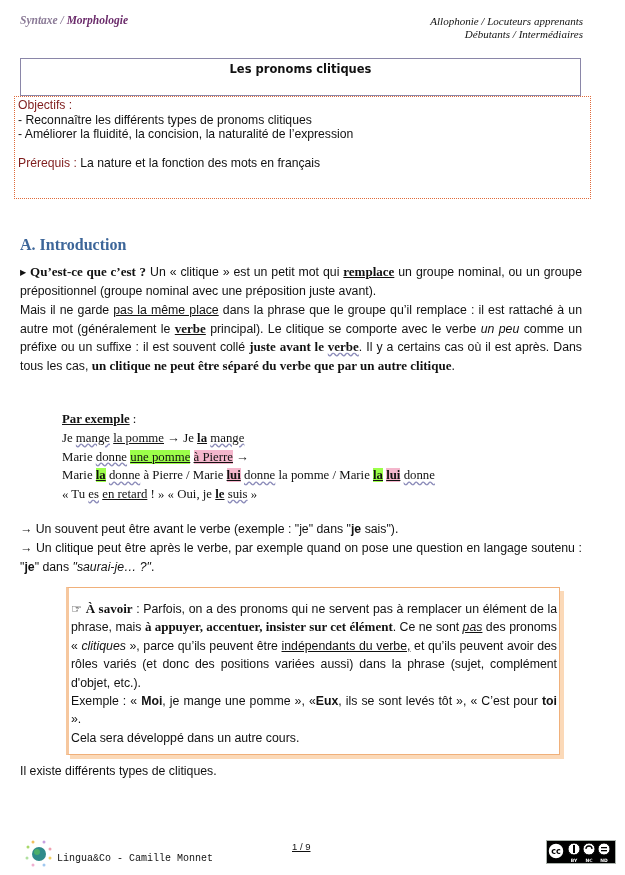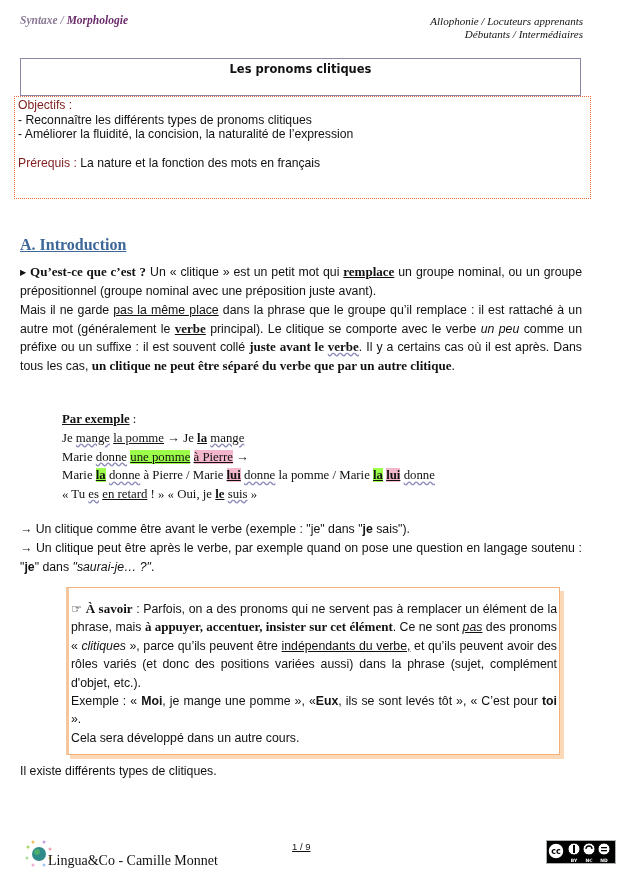--- a/index.html
+++ b/index.html
@@ -14,37 +14,37 @@
                   font-family: "Liberation Serif", serif; font-style: italic; font-size: 11px; line-height: 13px; color: #111; }
   .title-box { position: absolute; left: 20px; top: 58px; width: 561px; height: 38px;
                border: 1px solid #8a86a8; box-sizing: border-box; text-align: center;
                font-family: "DejaVu Sans", sans-serif; font-weight: bold; font-size: 11.5px; line-height: 20px; }
   .obj-box { position: absolute; left: 14px; top: 96px; width: 577px; height: 103px;
              border: 1px dotted #e06a3a; box-sizing: border-box; padding: 1px 3px;
              font-family: "Liberation Sans", sans-serif; font-size: 12.2px; line-height: 14.6px; }
   .obj-box .label { color: #7f1d1d; }
   .obj-box .gap { height: 14px; }
   .h-intro { position: absolute; left: 20px; top: 236px; font-family: "Liberation Serif", serif;
-             font-weight: bold; font-size: 16px; color: #3d6699; text-decoration: underline; }
+             font-weight: bold; font-size: 16px; color: #3d6699; }
   .para { position: absolute; left: 20px; width: 562px; font-family: "Liberation Sans", sans-serif;
           font-size: 12.3px; line-height: 18.6px; text-align: justify; }
   .u { text-decoration: underline; }
   .wavy { text-decoration: underline; text-decoration-style: wavy; text-decoration-color: #8a8ab8; }
   .b { font-weight: bold; }
   .i { font-style: italic; }
   .ex { position: absolute; left: 62px; top: 410px; font-family: "Liberation Serif", serif;
         font-size: 12.8px; line-height: 18.8px; }
   .hl-g { background: #9cff4a; }
   .hl-p { background: #f4b6cc; }
   .savoir { position: absolute; left: 66px; top: 587px; width: 486px; height: 152px;
             border: 1px solid #f0b07a; border-left: 3px solid #f6c79e; box-sizing: content-box;
             background: #fff; padding: 12px 2px 2px 2px;
             box-shadow: 4px 4px 0 #fbd9b8; font-family: "Liberation Sans", sans-serif;
             font-size: 12.3px; line-height: 18.4px; text-align: justify; }
-  .footer-text { position: absolute; left: 48px; top: 853px; font-family: Liberation Serif, serif; font-size: 14px; }
+  .footer-text { position: absolute; left: 57px; top: 853px; font-family: Liberation Mono, monospace; font-size: 10px; }
   .pagenum { position: absolute; left: 292px; top: 841px; font-family: "Liberation Sans", sans-serif; font-size: 9.5px; text-decoration: underline; }
   .logo { position: absolute; left: 24px; top: 839px; width: 30px; height: 28px; }
   .cc { position: absolute; left: 546px; top: 840px; width: 70px; height: 24px; }
 </style>
 </head>
 <body>
 
 <div class="header-left">
   <span class="a">Syntaxe / </span><span class="b">Morphologie</span>
 </div>
@@ -70,21 +70,21 @@
 <div class="para" style="top:301px"><span>Mais il ne garde </span><span class="u">pas la même place</span><span> dans la phrase que le groupe qu’il remplace : il est rattaché à un autre mot (généralement le </span><span class="b u serif" style="font-size:13px">verbe</span><span> principal). Le clitique se comporte avec le verbe </span><span class="i">un peu</span><span> comme un préfixe ou un suffixe : il est souvent collé </span><span class="b serif" style="font-size:13px">juste avant le </span><span class="b serif wavy" style="font-size:13px">verbe</span><span>. Il y a certains cas où il est après. Dans tous les cas, </span><span class="b serif" style="font-size:13px">un clitique ne peut être séparé du verbe que par un autre clitique</span><span>.</span></div>
 
 <div class="ex">
   <div><span class="b u">Par exemple</span><span> :</span></div>
   <div><span>Je </span><span class="wavy">mange</span><span> </span><span class="u">la pomme</span><span> → Je </span><span class="b u">la</span><span> </span><span class="wavy">mange</span></div>
   <div><span>Marie </span><span class="wavy">donne</span><span> </span><span class="u hl-g">une pomme</span><span> </span><span class="u hl-p">à Pierre</span><span> →</span></div>
   <div><span>Marie </span><span class="b u hl-g">la</span><span> </span><span class="wavy">donne</span><span> à Pierre / Marie </span><span class="b u hl-p">lui</span><span> </span><span class="wavy">donne</span><span> la pomme / Marie </span><span class="b u hl-g">la</span><span> </span><span class="b u hl-p">lui</span><span> </span><span class="wavy">donne</span></div>
   <div><span>« Tu </span><span class="wavy">es</span><span> </span><span class="u">en retard</span><span> ! » « Oui, je </span><span class="b u">le</span><span> </span><span class="wavy">suis</span><span> »</span></div>
 </div>
 
-<div class="para" style="top:520px"><span>→ Un clitique comme être avant le verbe (exemple : "je" dans "</span><span class="b">je</span><span> sais").</span></div>
+<div class="para" style="top:520px"><span>→ Un souvent peut être avant le verbe (exemple : "je" dans "</span><span class="b">je</span><span> sais").</span></div>
 
 <div class="para" style="top:539px"><span>→ Un clitique peut être après le verbe, par exemple quand on pose une question en langage soutenu : "</span><span class="b">je</span><span>" dans </span><span class="i">"saurai-je… ?"</span><span>.</span></div>
 
 <div class="savoir">
   <div><span>☞</span> <span class="b serif" style="font-size:13px">À savoir</span><span> : Parfois, on a des pronoms qui ne servent pas à remplacer un élément de la phrase, mais </span><span class="b serif" style="font-size:13px">à appuyer, accentuer, insister sur cet élément</span><span>. Ce ne sont </span><span class="i u">pas</span><span> des pronoms « </span><span class="i">clitiques</span><span> », parce qu’ils peuvent être </span><span class="u">indépendants du verbe,</span><span> et qu’ils peuvent avoir des rôles variés (et donc des positions variées aussi) dans la phrase (sujet, complément d'objet, etc.).</span></div>
   <div><span>Exemple : « </span><span class="b">Moi</span><span>, je mange une pomme », «</span><span class="b">Eux</span><span>, ils se sont levés tôt », «  C’est pour </span><span class="b">toi</span><span> ».</span></div>
   <div>Cela sera développé dans un autre cours.</div>
 </div>
 
 <div class="para" style="top:762px">Il existe différents types de clitiques.</div>

